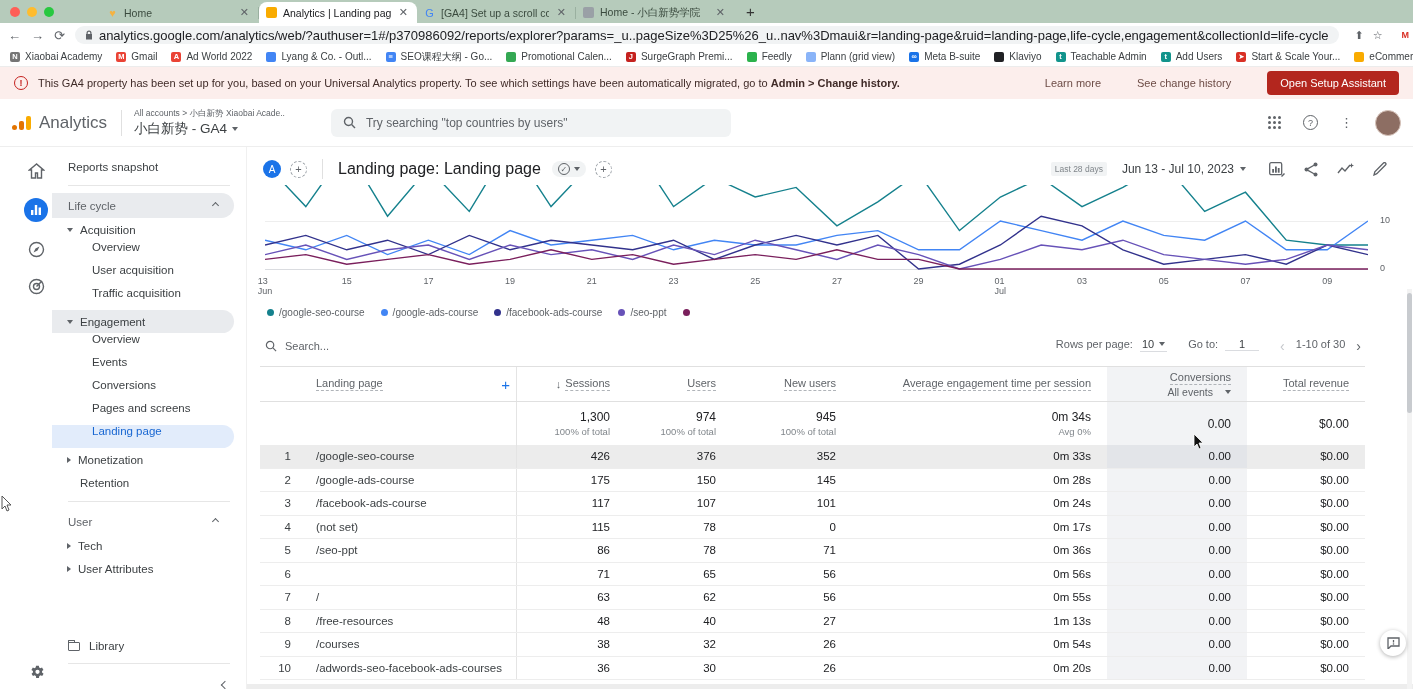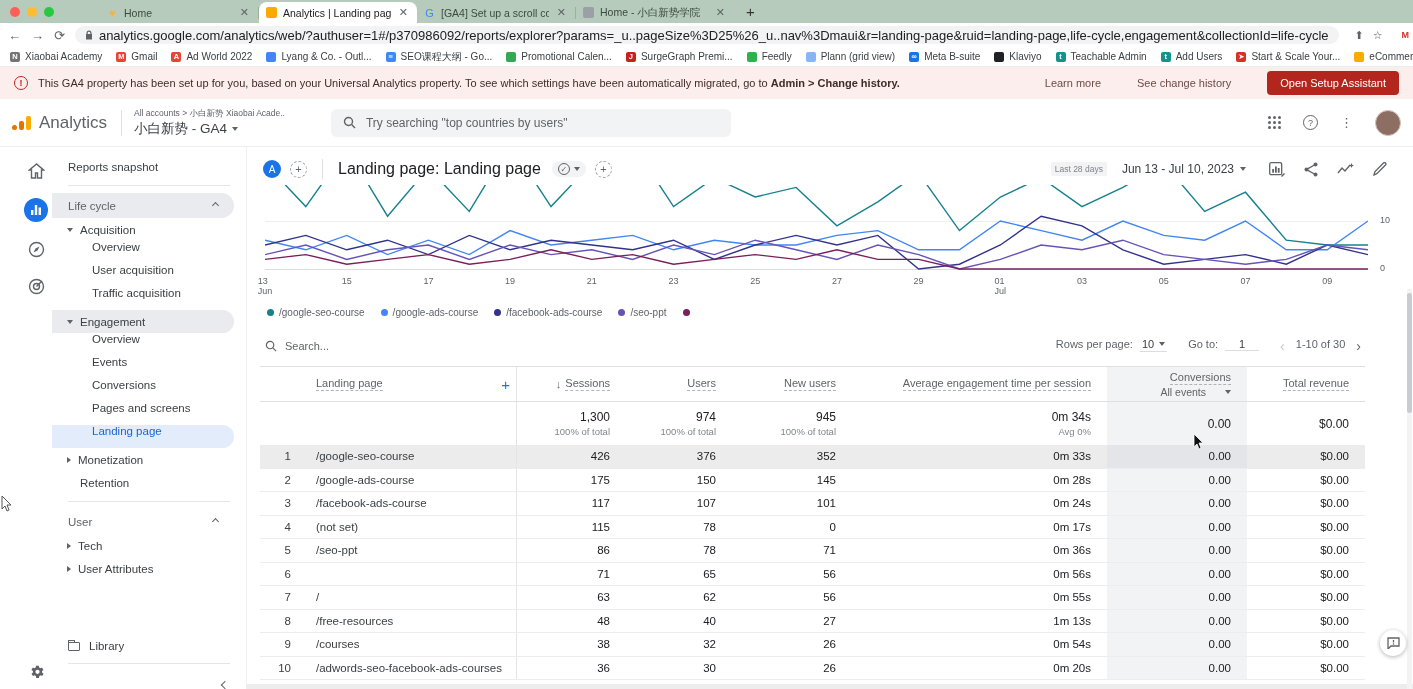--- a/index.html
+++ b/index.html
@@ -125,21 +125,21 @@
   .t-row > div { display:flex; align-items:center; justify-content:flex-end; padding-right:16px; min-height:100%; }
   .t-row .c-num { justify-content:flex-end; padding-right:14px; color:#3c4043; }
   .t-row .c-page { justify-content:flex-start; padding-left:11px; padding-right:4px; }
   .t-row .c-sess { border-left:1px solid #e4e4e4; }
   .c-conv { background:#f2f3f5; }
   .thead { height:36px; border-top:1px solid #e0e0e0; border-bottom:1px solid #e0e0e0; color:#5f6368; font-size:11px; }
   .thead .hlbl { border-bottom:1px dashed #b0b4b9; padding-bottom:1px; white-space:nowrap; }
   .thead .c-page { justify-content:space-between; }
   .thead .plus { color:#1a73e8; font-size:15px; padding-right:2px; }
   .thead .c-conv { flex-direction:column; align-items:flex-end; justify-content:center; gap:1px; background:#f2f3f5; }
-  .allev { display:flex; align-items:center; gap:19px; font-size:10.5px; color:#5f6368; }
+  .allev { display:flex; align-items:center; gap:12px; font-size:10.5px; color:#5f6368; }
   .trow-totals { height:43px; font-size:12px; }
   .trow-totals > div { flex-direction:column; align-items:flex-end; justify-content:center; gap:2px; }
   .trow-totals .c-num, .trow-totals .c-page { visibility:hidden; }
   .trow-totals .sub { font-size:9.5px; color:#80868b; }
   .trow { height:23.5px; border-bottom:1px solid #ededed; color:#202124; }
   .trow .c-page { color:#3c4043; }
   .trow.hl { background:#ececec; }
   .trow.hl .c-conv { background:#e3e5e9; }
 
   

